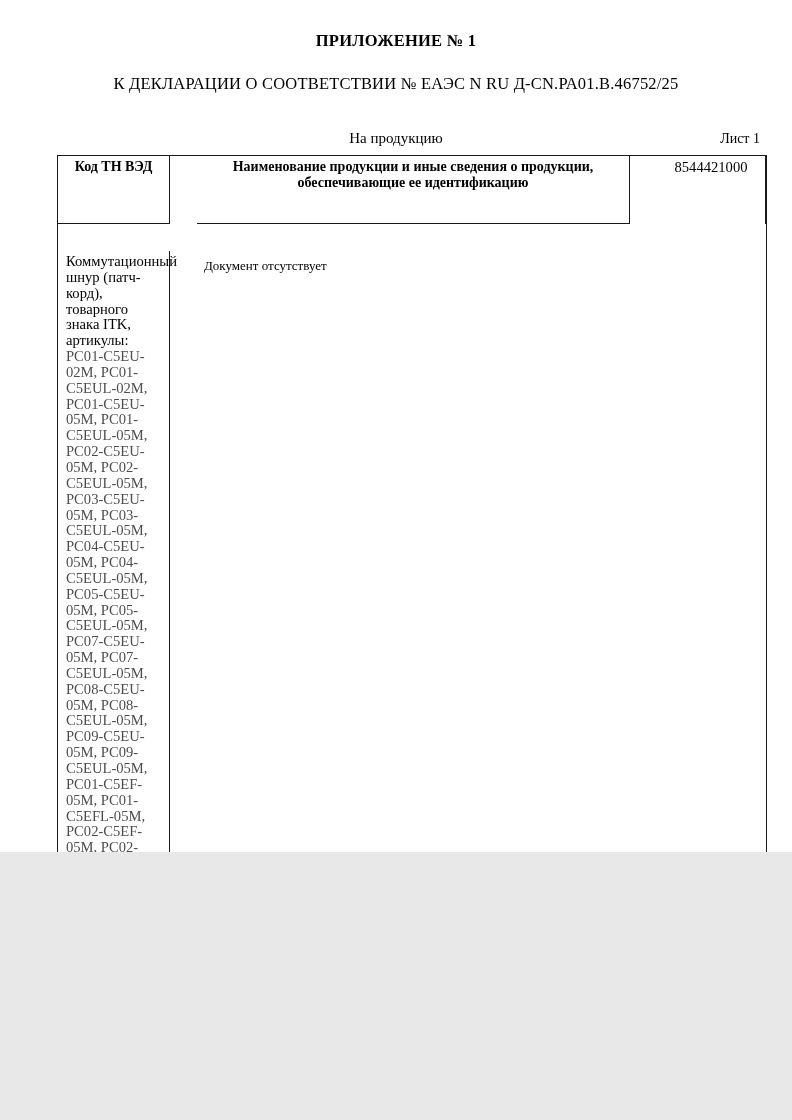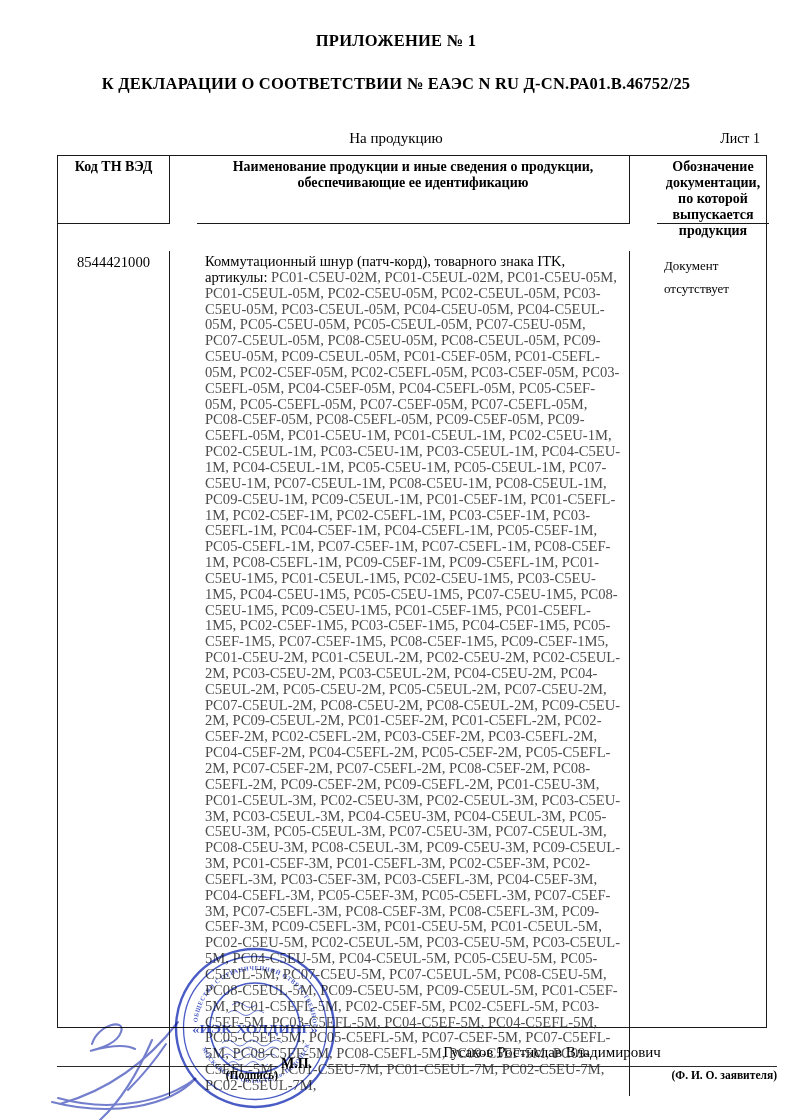--- a/index.html
+++ b/index.html
@@ -1,23 +1,23 @@
 <!DOCTYPE html>
 <html><head>
 <meta charset="utf-8">
 <style>
   html,body{margin:0;padding:0;background:#e8e8e8;}
   .page{
-    position:relative;width:792px;height:1120px;margin:0 auto;background:#ffffff;
+    position:relative;width:792px;height:852px;margin:0 auto;background:#ffffff;
     font-family:"Liberation Serif","DejaVu Serif",serif;color:#000;overflow:hidden;
   }
   .doc-title{position:absolute;left:0;top:31px;width:100%;text-align:center;
     font-weight:bold;font-size:16.5px;letter-spacing:.2px;}
   .doc-subtitle{position:absolute;left:0;top:74px;width:100%;text-align:center;
-    font-weight:bold;font-size:16.5px;letter-spacing:.2px;}
+    font-weight:normal;font-size:16.5px;letter-spacing:.2px;}
   .doc-product{position:absolute;left:0;top:109px;width:100%;text-align:center;font-size:15px;margin-top:21px;}
   .sheet-label{position:absolute;top:131px;right:32px;font-size:14px;}
 
   .tbl{
     position:absolute;left:57px;top:155px;width:710px;height:873px;box-sizing:border-box;
     border:1.6px solid #1a1a1a;display:grid;
     grid-template-columns:112px 433px 1fr;grid-template-rows:68px 1fr;gap:27px;
   }
   .cell{box-sizing:border-box;border-right:1.2px solid #1a1a1a;}
   .cell.last{border-right:none;}
@@ -47,21 +47,20 @@
 <div class="page">
 
   <div class="doc-title">ПРИЛОЖЕНИЕ № 1</div>
   <div class="doc-subtitle">К ДЕКЛАРАЦИИ О СООТВЕТСТВИИ № ЕАЭС N RU Д-CN.РА01.В.46752/25</div>
   <div class="doc-product">На продукцию</div>
   <div class="sheet-label">Лист 1</div>
 
   <div class="tbl">
     <div class="cell hcell">Код ТН ВЭД</div>
     <div class="cell hcell">Наименование продукции и иные сведения о продукции, обеспечивающие ее идентификацию</div>
-    <div class="cell hcell last">Обозначение документации, по которой выпускается продукция</div>
 
     <div class="cell code-cell">8544421000</div>
     <div class="cell name-cell"><span>Коммутационный шнур (патч-корд), товарного знака ITK, артикулы:</span> <span class="articles">PC01-C5EU-02M, PC01-C5EUL-02M, PC01-C5EU-05M, PC01-C5EUL-05M, PC02-C5EU-05M, PC02-C5EUL-05M, PC03-C5EU-05M, PC03-C5EUL-05M, PC04-C5EU-05M, PC04-C5EUL-05M, PC05-C5EU-05M, PC05-C5EUL-05M, PC07-C5EU-05M, PC07-C5EUL-05M, PC08-C5EU-05M, PC08-C5EUL-05M, PC09-C5EU-05M, PC09-C5EUL-05M, PC01-C5EF-05M, PC01-C5EFL-05M, PC02-C5EF-05M, PC02-C5EFL-05M, PC03-C5EF-05M, PC03-C5EFL-05M, PC04-C5EF-05M, PC04-C5EFL-05M, PC05-C5EF-05M, PC05-C5EFL-05M, PC07-C5EF-05M, PC07-C5EFL-05M, PC08-C5EF-05M, PC08-C5EFL-05M, PC09-C5EF-05M, PC09-C5EFL-05M, PC01-C5EU-1M, PC01-C5EUL-1M, PC02-C5EU-1M, PC02-C5EUL-1M, PC03-C5EU-1M, PC03-C5EUL-1M, PC04-C5EU-1M, PC04-C5EUL-1M, PC05-C5EU-1M, PC05-C5EUL-1M, PC07-C5EU-1M, PC07-C5EUL-1M, PC08-C5EU-1M, PC08-C5EUL-1M, PC09-C5EU-1M, PC09-C5EUL-1M, PC01-C5EF-1M, PC01-C5EFL-1M, PC02-C5EF-1M, PC02-C5EFL-1M, PC03-C5EF-1M, PC03-C5EFL-1M, PC04-C5EF-1M, PC04-C5EFL-1M, PC05-C5EF-1M, PC05-C5EFL-1M, PC07-C5EF-1M, PC07-C5EFL-1M, PC08-C5EF-1M, PC08-C5EFL-1M, PC09-C5EF-1M, PC09-C5EFL-1M, PC01-C5EU-1M5, PC01-C5EUL-1M5, PC02-C5EU-1M5, PC03-C5EU-1M5, PC04-C5EU-1M5, PC05-C5EU-1M5, PC07-C5EU-1M5, PC08-C5EU-1M5, PC09-C5EU-1M5, PC01-C5EF-1M5, PC01-C5EFL-1M5, PC02-C5EF-1M5, PC03-C5EF-1M5, PC04-C5EF-1M5, PC05-C5EF-1M5, PC07-C5EF-1M5, PC08-C5EF-1M5, PC09-C5EF-1M5, PC01-C5EU-2M, PC01-C5EUL-2M, PC02-C5EU-2M, PC02-C5EUL-2M, PC03-C5EU-2M, PC03-C5EUL-2M, PC04-C5EU-2M, PC04-C5EUL-2M, PC05-C5EU-2M, PC05-C5EUL-2M, PC07-C5EU-2M, PC07-C5EUL-2M, PC08-C5EU-2M, PC08-C5EUL-2M, PC09-C5EU-2M, PC09-C5EUL-2M, PC01-C5EF-2M, PC01-C5EFL-2M, PC02-C5EF-2M, PC02-C5EFL-2M, PC03-C5EF-2M, PC03-C5EFL-2M, PC04-C5EF-2M, PC04-C5EFL-2M, PC05-C5EF-2M, PC05-C5EFL-2M, PC07-C5EF-2M, PC07-C5EFL-2M, PC08-C5EF-2M, PC08-C5EFL-2M, PC09-C5EF-2M, PC09-C5EFL-2M, PC01-C5EU-3M, PC01-C5EUL-3M, PC02-C5EU-3M, PC02-C5EUL-3M, PC03-C5EU-3M, PC03-C5EUL-3M, PC04-C5EU-3M, PC04-C5EUL-3M, PC05-C5EU-3M, PC05-C5EUL-3M, PC07-C5EU-3M, PC07-C5EUL-3M, PC08-C5EU-3M, PC08-C5EUL-3M, PC09-C5EU-3M, PC09-C5EUL-3M, PC01-C5EF-3M, PC01-C5EFL-3M, PC02-C5EF-3M, PC02-C5EFL-3M, PC03-C5EF-3M, PC03-C5EFL-3M, PC04-C5EF-3M, PC04-C5EFL-3M, PC05-C5EF-3M, PC05-C5EFL-3M, PC07-C5EF-3M, PC07-C5EFL-3M, PC08-C5EF-3M, PC08-C5EFL-3M, PC09-C5EF-3M, PC09-C5EFL-3M, PC01-C5EU-5M, PC01-C5EUL-5M, PC02-C5EU-5M, PC02-C5EUL-5M, PC03-C5EU-5M, PC03-C5EUL-5M, PC04-C5EU-5M, PC04-C5EUL-5M, PC05-C5EU-5M, PC05-C5EUL-5M, PC07-C5EU-5M, PC07-C5EUL-5M, PC08-C5EU-5M, PC08-C5EUL-5M, PC09-C5EU-5M, PC09-C5EUL-5M, PC01-C5EF-5M, PC01-C5EFL-5M, PC02-C5EF-5M, PC02-C5EFL-5M, PC03-C5EF-5M, PC03-C5EFL-5M, PC04-C5EF-5M, PC04-C5EFL-5M, PC05-C5EF-5M, PC05-C5EFL-5M, PC07-C5EF-5M, PC07-C5EFL-5M, PC08-C5EF-5M, PC08-C5EFL-5M, PC09-C5EF-5M, PC09-C5EFL-5M, PC01-C5EU-7M, PC01-C5EUL-7M, PC02-C5EU-7M, PC02-C5EUL-7M,</span></div>
     <div class="cell doc-cell last">Документ отсутствует</div>
   </div>
 
   <svg class="signature" width="272" height="108" viewBox="0 0 272 108">
     <g fill="none" stroke="#6470c8" stroke-width="2.1" stroke-linecap="round">
       <path d="M64,30 C70,10 98,4 93,18 C89,30 72,34 62,37 C80,32 98,30 107,35"></path>
       <path d="M150,8 C124,42 88,74 32,90"></path>

